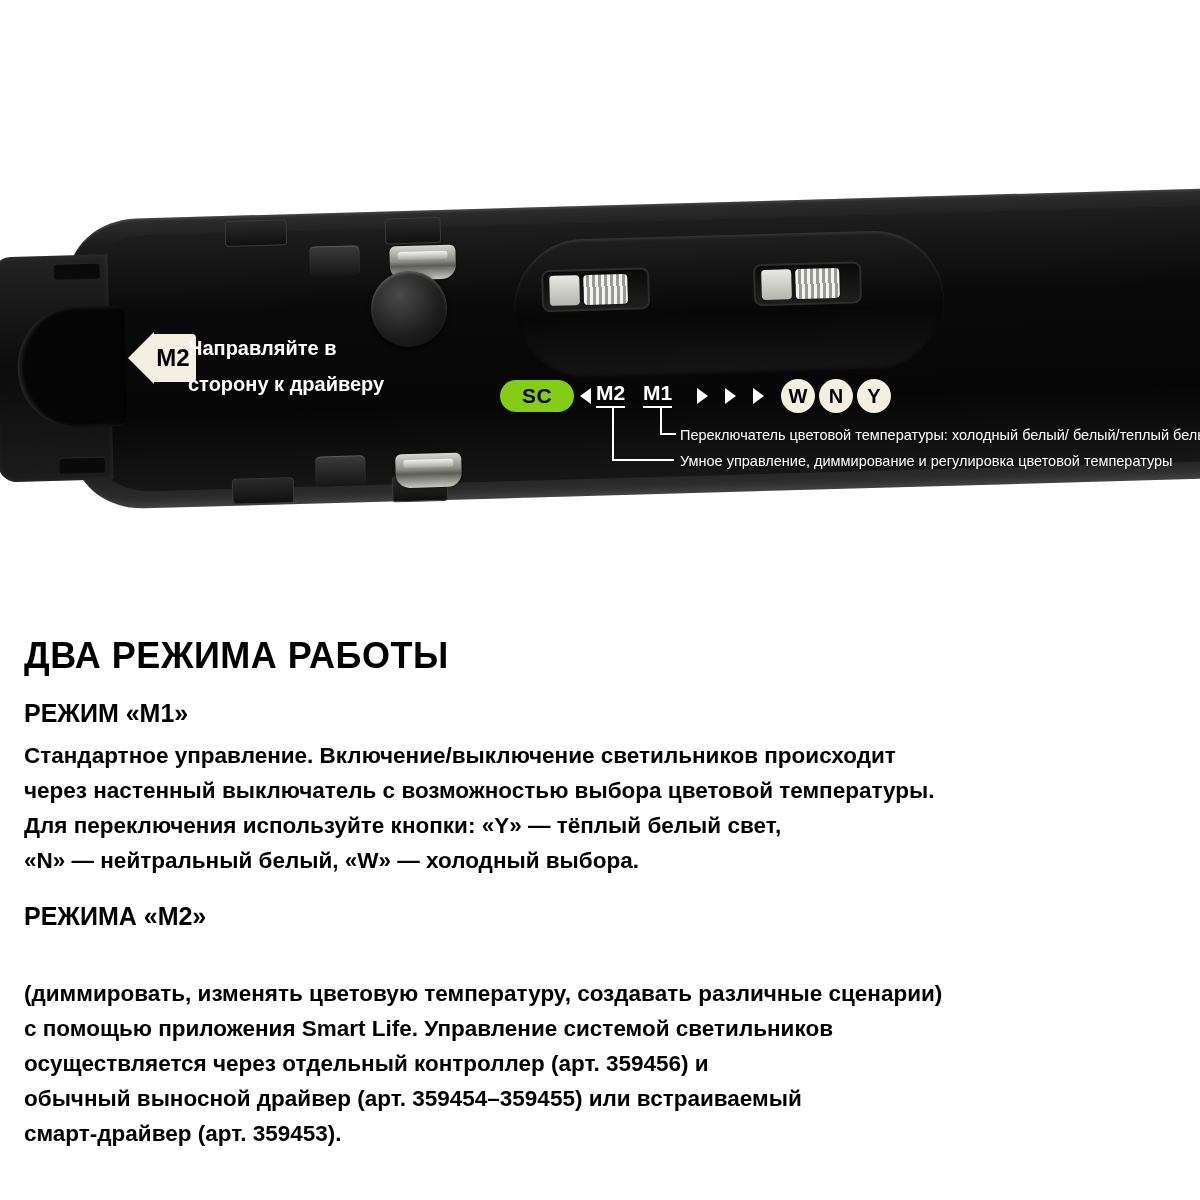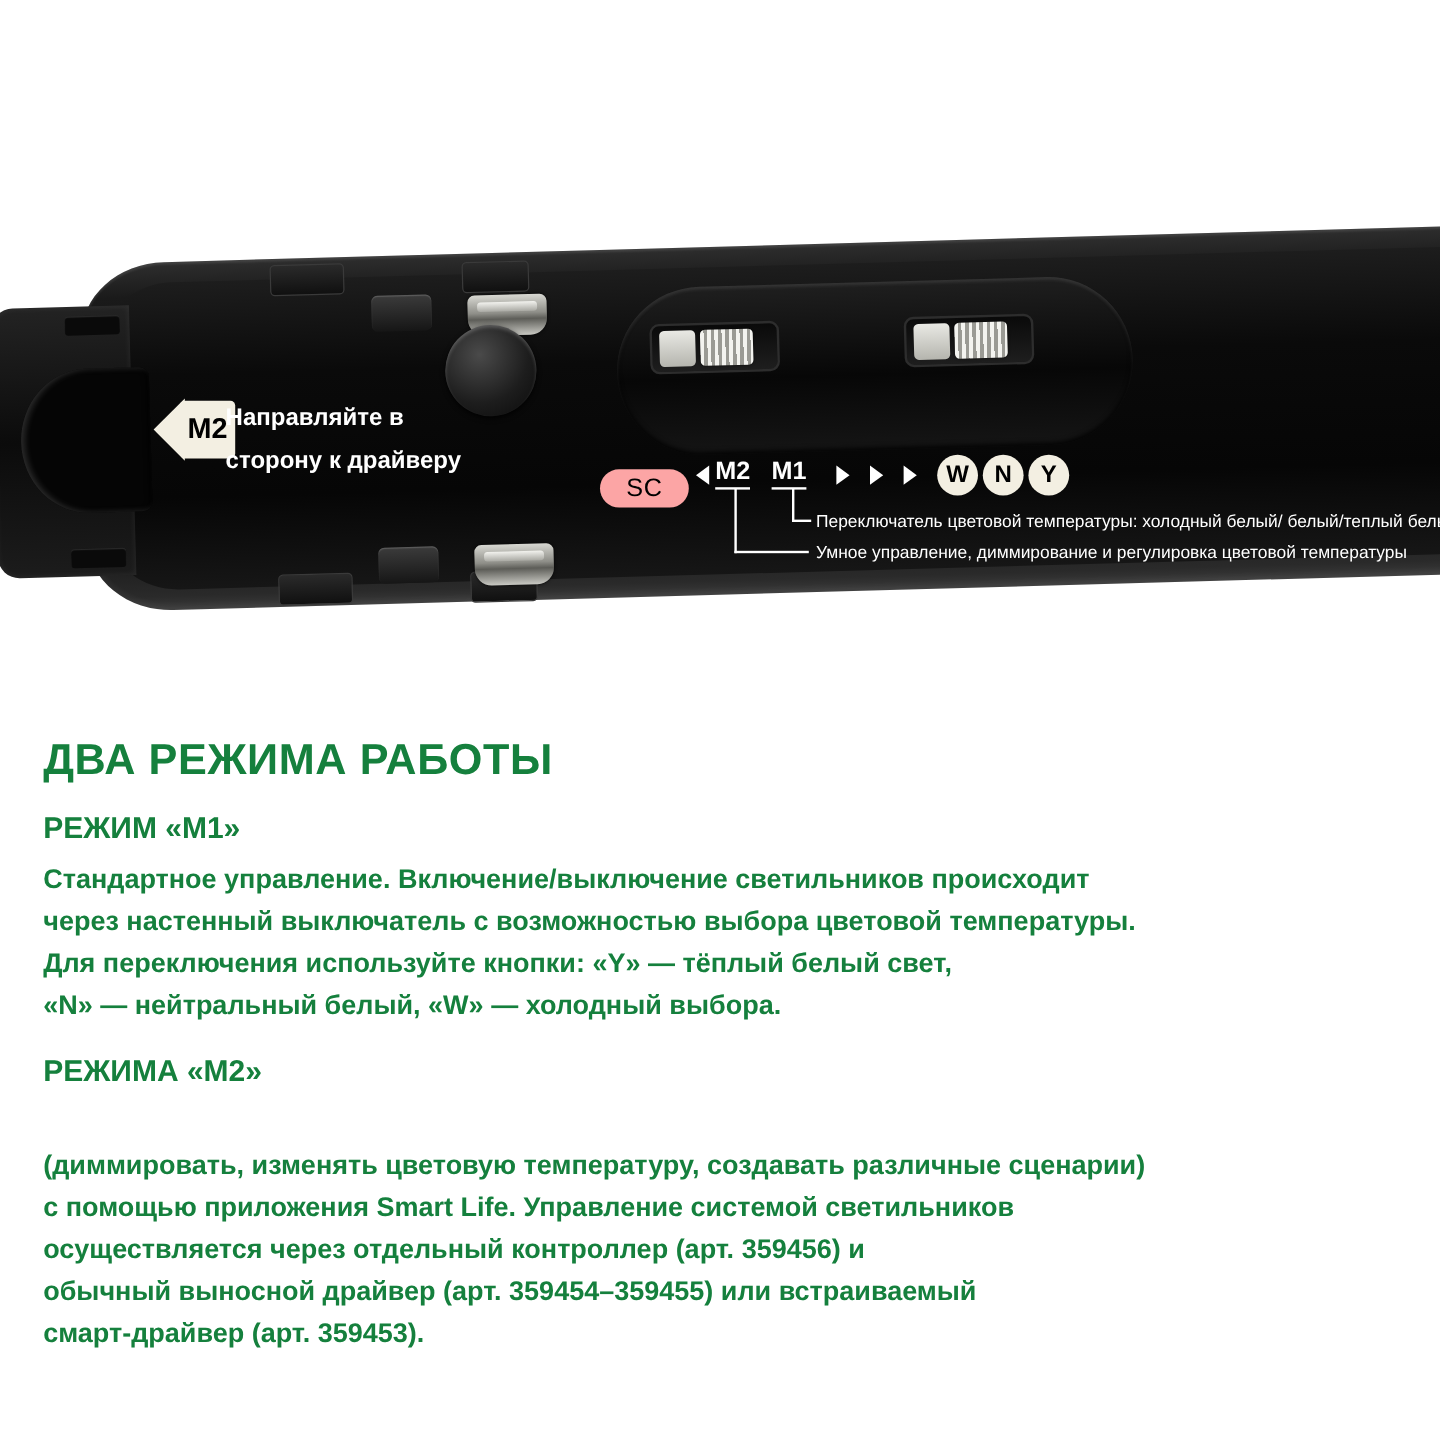--- a/index.html
+++ b/index.html
@@ -196,26 +196,26 @@
     color: #ffffff;
     font-size: 20px;
     font-weight: bold;
     line-height: 36px;
     width: 220px;
   }
 
   
   .sc-pill {
     position: absolute;
-    left: 500px; top: 391px;
+    left: 500px; top: 380px;
     width: 74px; height: 32px;
-    background: #fca5a5;
+    background: #84cc16;
     border-radius: 16px;
     color: #000;
-    font-weight: normal;
+    font-weight: bold;
     font-size: 21px;
     display: flex; align-items: center; justify-content: center;
     letter-spacing: 0.5px;
   }
 
   .arrow-left {
     position: absolute;
     left: 580px; top: 388px;
     width: 0; height: 0;
     border-top: 8px solid transparent;
@@ -260,24 +260,23 @@
     position: absolute;
     color: #ffffff;
     font-size: 14.5px;
     white-space: nowrap;
   }
 
   
   .textblock {
     position: absolute;
     left: 24px;
-    top: 612px;
+    top: 635px;
     width: 1160px;
-    color: #15803d;
-    margin-left: 12px;
+    color: #000000;
   }
   .h1 {
     font-size: 36px;
     font-weight: bold;
     letter-spacing: 0.5px;
     margin: 0 0 22px 0;
   }
   .h2 {
     font-size: 25px;
     font-weight: bold;

